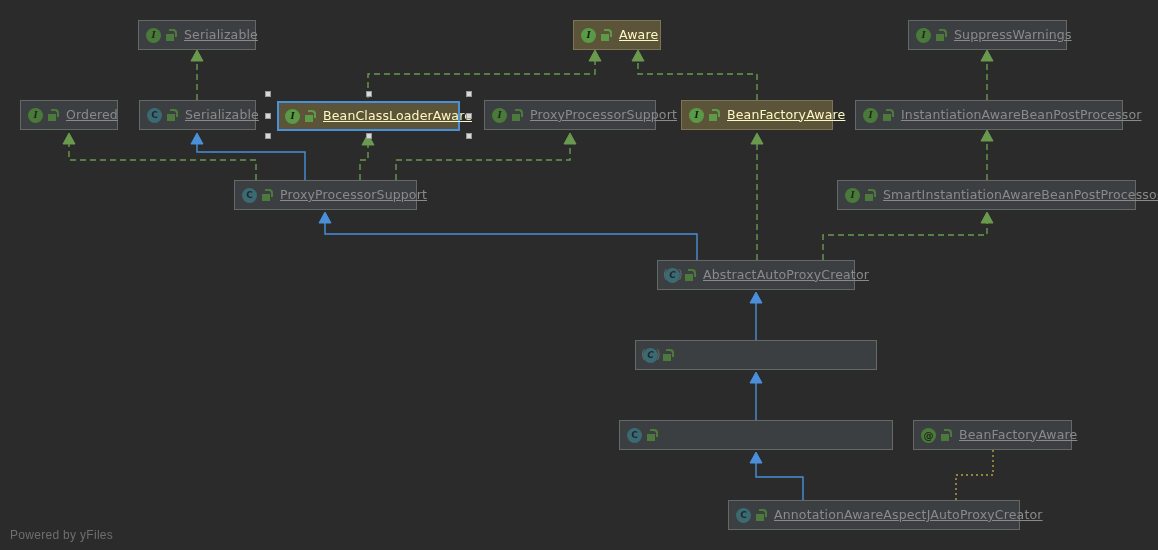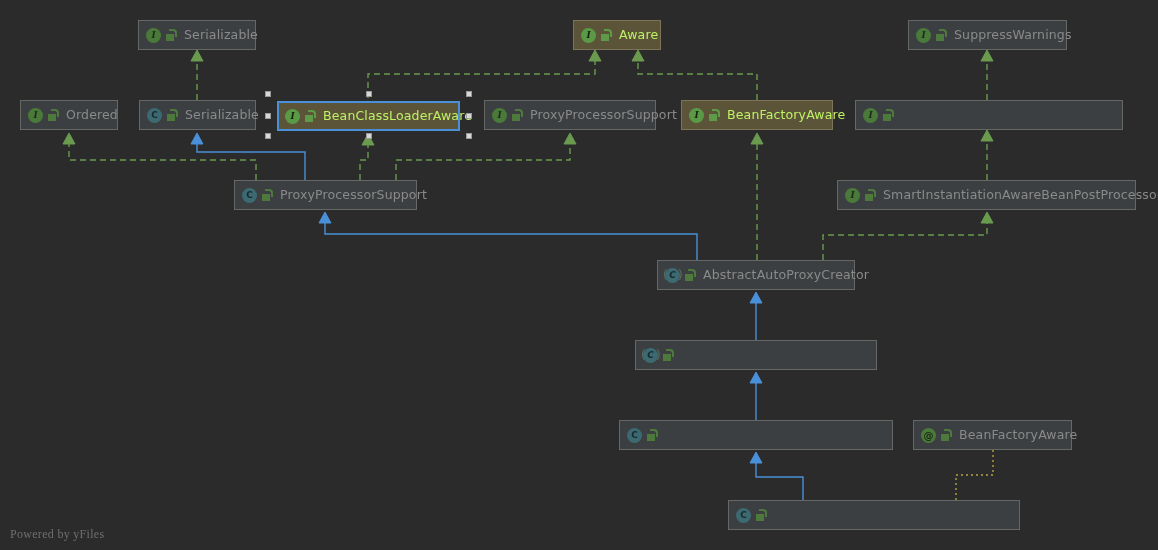--- a/index.html
+++ b/index.html
@@ -68,24 +68,25 @@
     width: 13px;
     height: 14px;
     position: relative;
     margin-right: 7px;
   }
   .node .label {
     font-size: 12.5px;
     line-height: 1;
     letter-spacing: 0.15px;
     color: #8a8a8a;
+    text-decoration: underline;
   }
   .node.highlight .label,
   .node.selected .label {
-    color: #bef264;
+    color: #fef9c3;
   }
 
   
   .g-circle {
     position: absolute;
     left: 0; top: 0;
     width: 15px; height: 15px;
     border-radius: 50%;
     display: flex;
     align-items: center;
@@ -163,21 +164,21 @@
     border: 1px solid #9a9a9a;
     box-sizing: border-box;
   }
 
   #watermark {
     position: absolute;
     left: 10px;
     bottom: 8px;
     font-size: 12px;
     color: #6f6f6f;
-    font-family: Liberation Serif, serif;
+    font-family: Liberation Sans, sans-serif;
     letter-spacing: 0.3px;
     user-select: none;
     margin-top: 11px;
   }
 </style>
 </head>
 <body>
 
 <div id="stage">
 
@@ -337,20 +338,21 @@
         <span class="label">BeanFactoryAware</span>
       </div>
       <div class="node dim" style="left: 855px; top: 100px; width: 268px;">
         <span class="glyph g-interface">
           <span class="g-circle">I</span>
         </span>
         <span class="lock">
           <span class="shackle"></span>
           <span class="body"></span>
         </span>
+        <span class="label">InstantiationAwareBeanPostProcessor</span>
       </div>
       <div class="node dim" style="left: 234px; top: 180px; width: 183px;">
         <span class="glyph g-class">
           <span class="g-circle">C</span>
         </span>
         <span class="lock">
           <span class="shackle"></span>
           <span class="body"></span>
         </span>
         <span class="label">ProxyProcessorSupport</span>
@@ -408,18 +410,19 @@
         <span class="label">BeanFactoryAware</span>
       </div>
       <div class="node dim" style="left: 728px; top: 500px; width: 292px;">
         <span class="glyph g-class">
           <span class="g-circle">C</span>
         </span>
         <span class="lock">
           <span class="shackle"></span>
           <span class="body"></span>
         </span>
+        <span class="label">AnnotationAwareAspectJAutoProxyCreator</span>
       </div>
     </div>
 
   <div id="watermark">Powered by yFiles</div>
 
 </div>
 
 </body></html>

